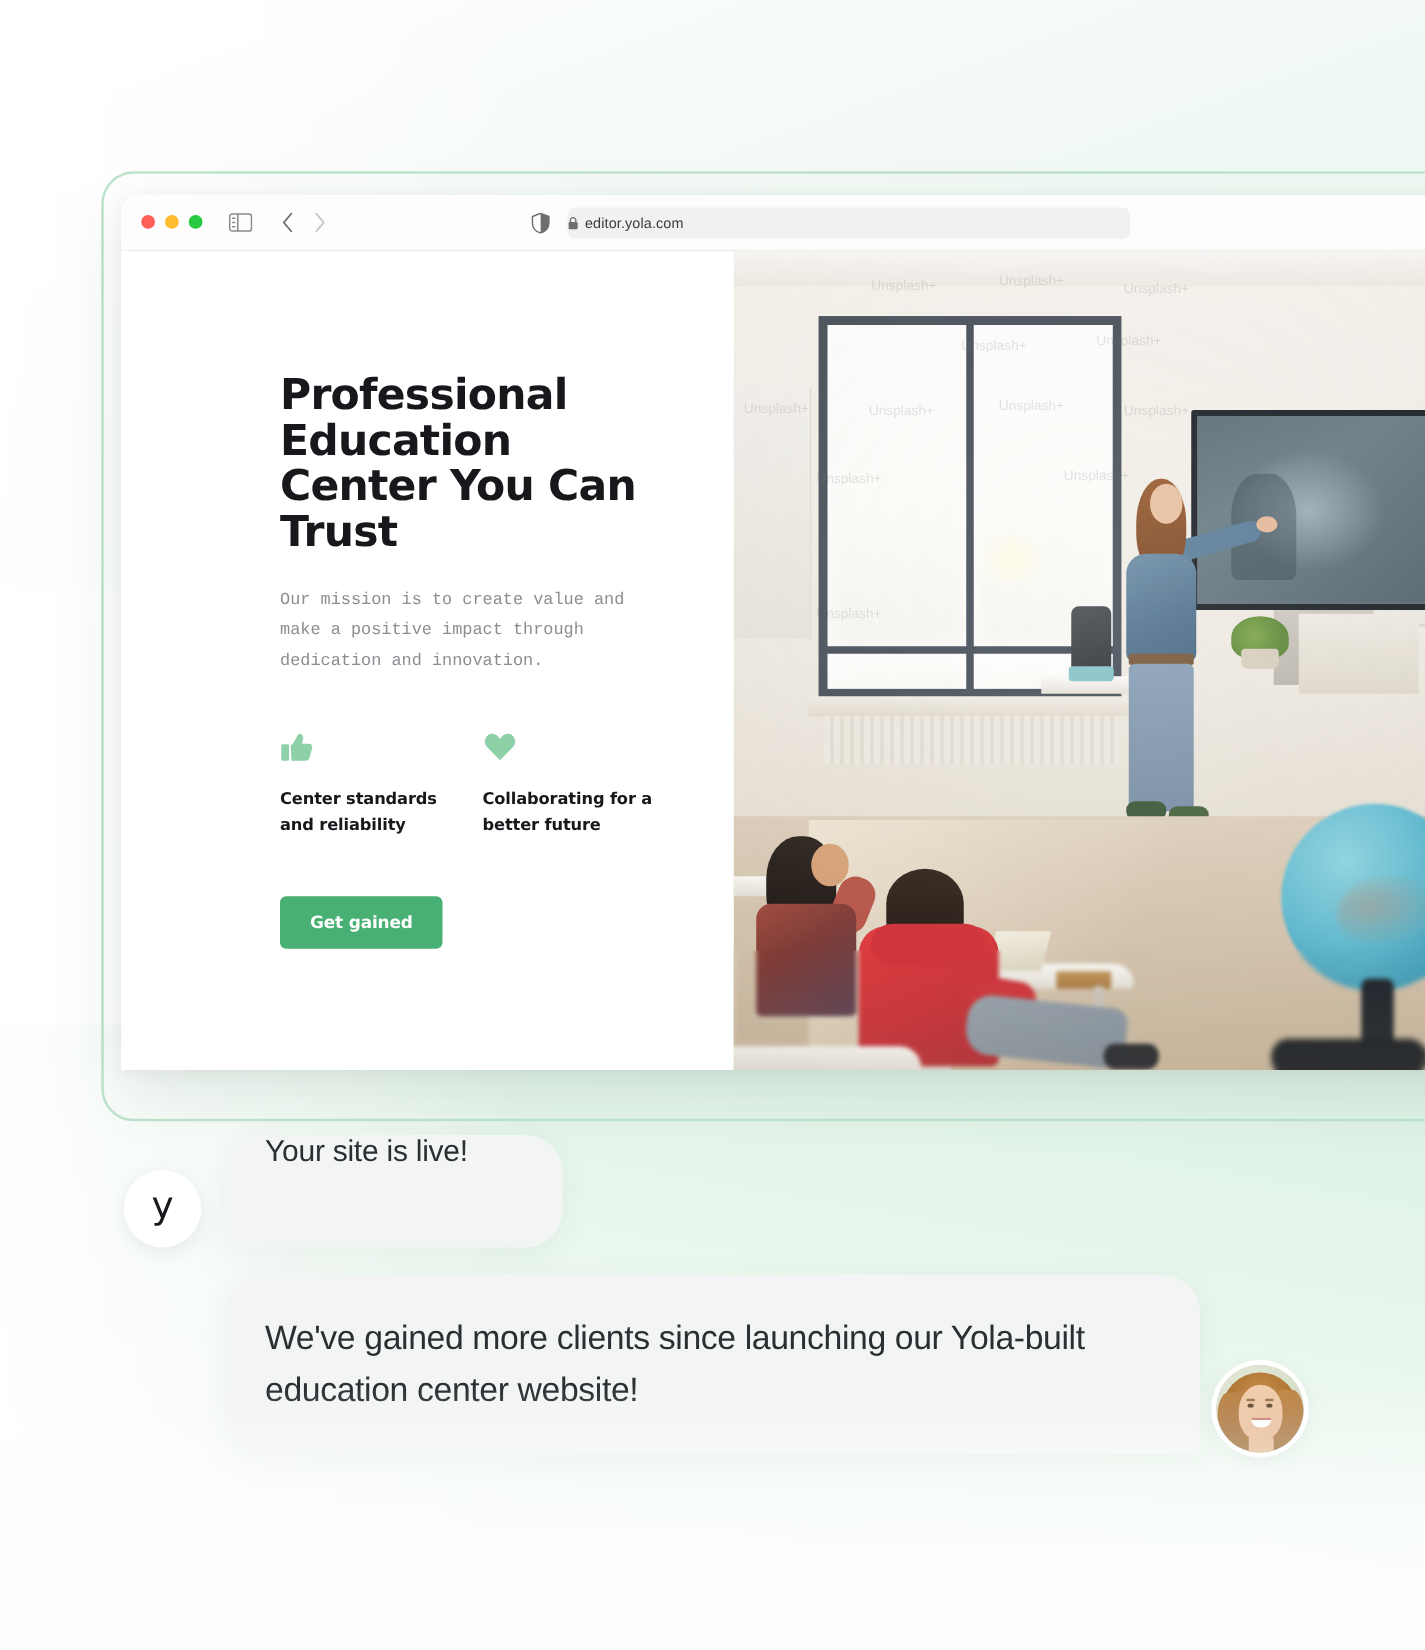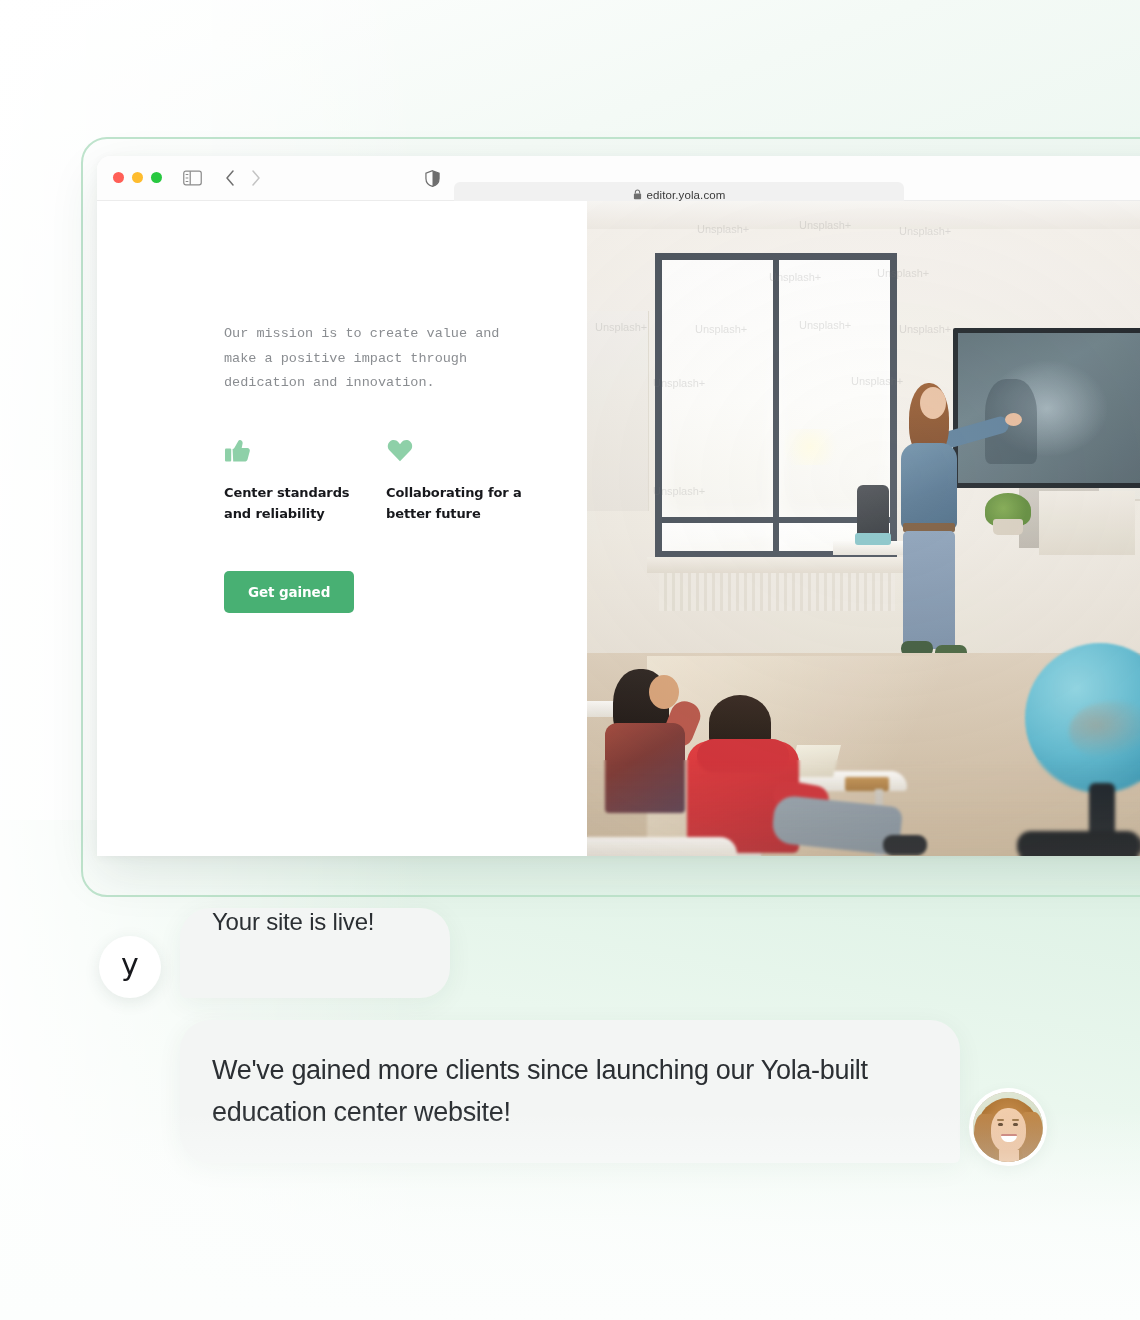--- a/index.html
+++ b/index.html
@@ -100,23 +100,21 @@
   .icon-shield  { left: 327px; top: 13px; width: 16px; height: 18px; color: #6e6e6e; }
 
   .urlbar {
     position: absolute;
     left: 357px; top: 10px;
     width: 450px; height: 25px;
     background: #f1f1f1;
     border-radius: 6px;
     display: flex;
     align-items: center;
-    justify-content: center;
     gap: 5px;
-    margin-top: 16px;
   }
   .lock-icon { width: 9px; height: 11px; position: relative; top: 0px; }
   .url-text {
     font-size: 11.5px;
     color: #3a3a3a;
     letter-spacing: 0.1px;
   }
 
   
   .page {
@@ -639,20 +637,21 @@
         </svg>
       </span>
       <span class="url-text">editor.yola.com</span>
     </div>
 
   </div>
 
   <div class="page">
 
     <div class="hero-left">
+      <h1 class="hero-title">Professional Education Center You Can Trust</h1>
       <p class="hero-sub">Our mission is to create value and make a positive impact through dedication and innovation.</p>
 
       <div class="features">
 
         <div class="feature">
           <span class="feature-icon">
             <svg viewBox="0 0 28 28" width="28" height="28" fill="currentColor">
               <rect x="1" y="12.4" width="6.2" height="13.2" rx="1.1"></rect>
               <path d="M9.2 25.6h11.3c1.5 0 2.8-1 3.1-2.4l2.2-8.1c.4-1.6-.8-3.2-2.5-3.2h-5.6l.9-4.3c.3-1.6-.7-3.1-2.3-3.5-.8-.2-1.6.2-2 .9l-4 7c-.4.6-1 1-1.7 1.1z"></path>
             </svg>

